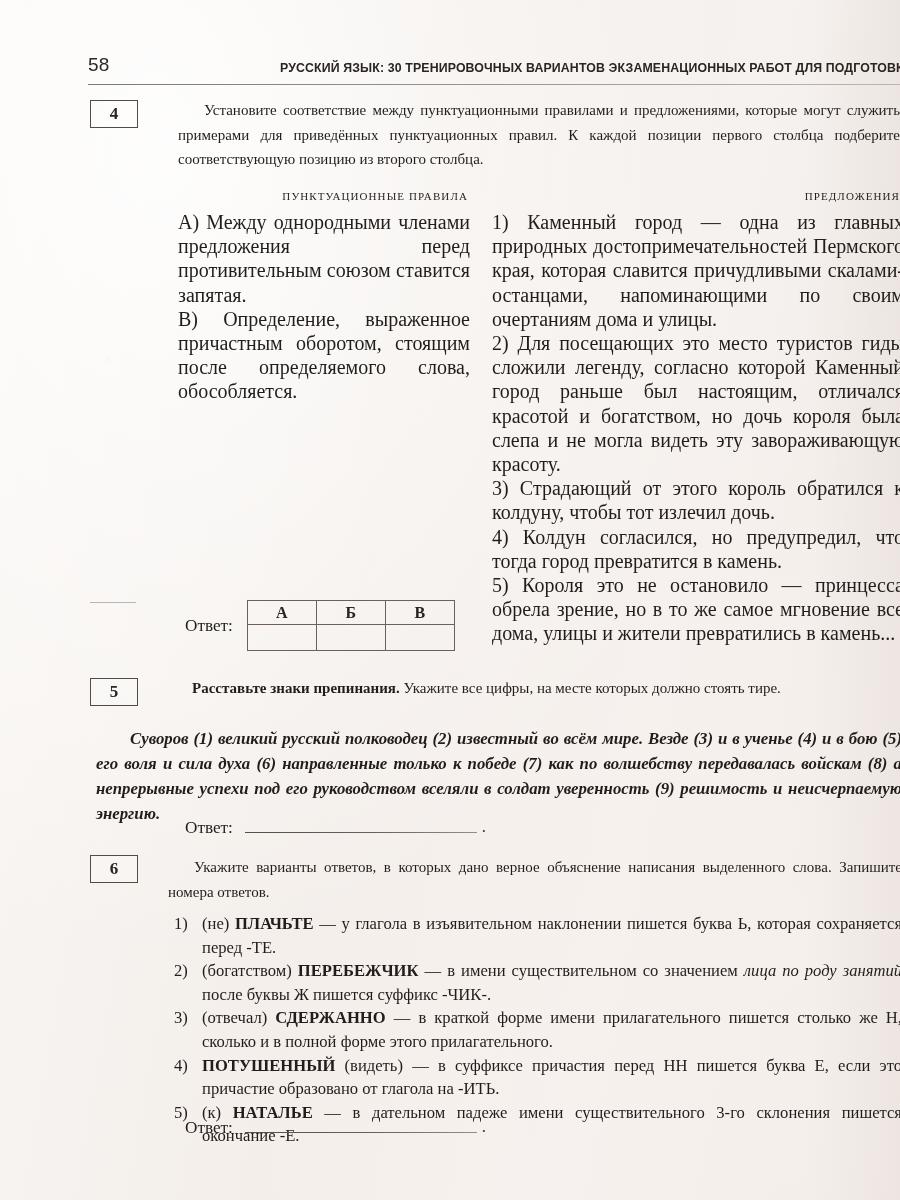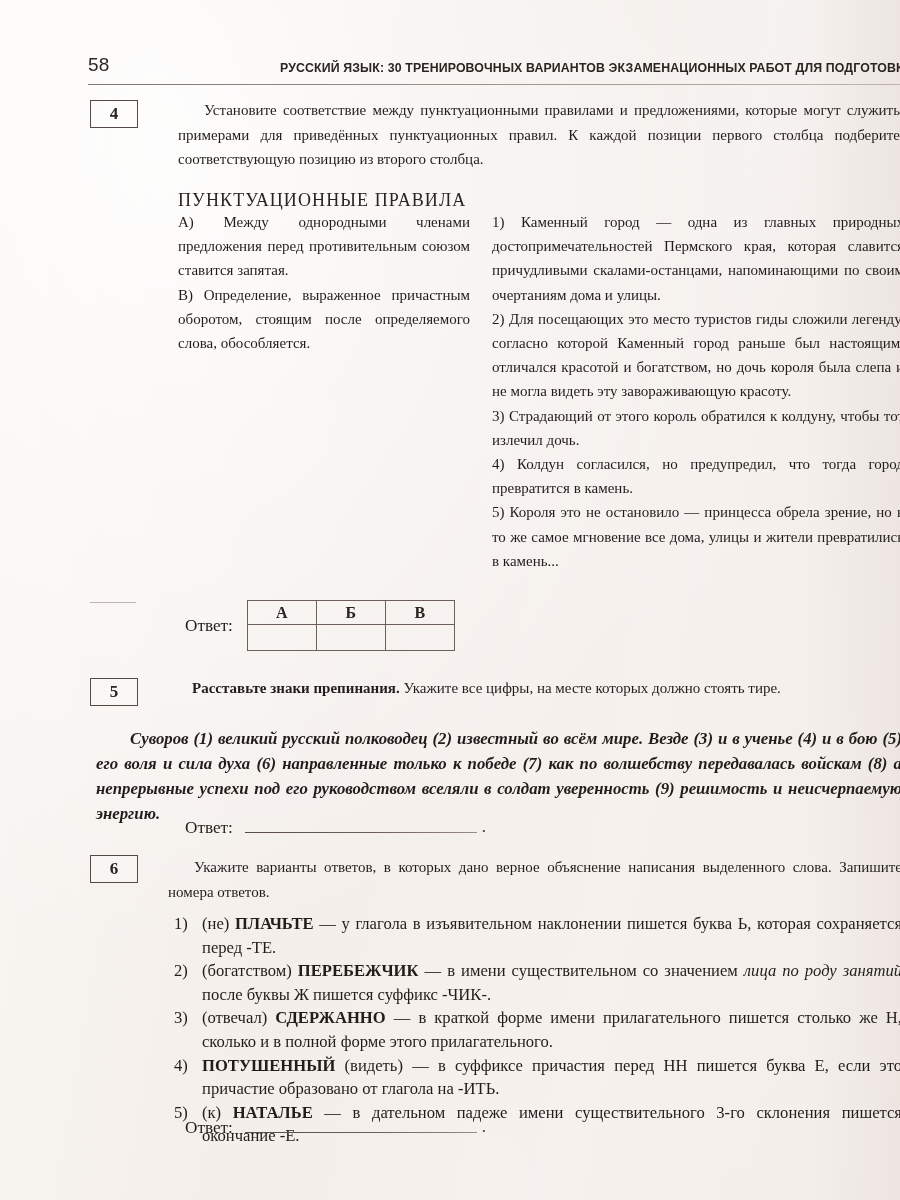--- a/index.html
+++ b/index.html
@@ -129,29 +129,29 @@
     font-size: 15px;
     line-height: 24.6px;
     text-align: justify;
     color: #221d1b;
   }
   .tb p { margin: 0; }
   .indent { text-indent: 26px; }
 
   .colhead {
     position: absolute;
-    font-size: 18px;
+    font-size: 11px;
     letter-spacing: 1.1px;
     color: #2a2421;
-    text-align: left;
+    text-align: right;
   }
 
   .col {
     position: absolute;
-    font-size: 15px;
+    font-size: 20px;
     line-height: 24.2px;
     text-align: justify;
     color: #221d1b;
   }
   .col p { margin: 0; }
 
   
   .answer-row {
     position: absolute;
     display: flex;
@@ -241,20 +241,21 @@
 
     <div class="tasknum" style="left:90px; top:100px;">
       <span>4</span>
     </div>
 
     <div class="tb indent" style="left:178px; top:98px; width:722px;">
       <p>Установите соответствие между пунктуационными правилами и предложениями, которые могут служить примерами для приведённых пунктуационных правил. К каждой позиции первого столбца подберите соответствующую позицию из второго столбца.</p>
     </div>
 
     <div class="colhead" style="left:178px; top:190px; width:290px;">ПУНКТУАЦИОННЫЕ ПРАВИЛА</div>
+    <div class="colhead" style="left:492px; top:190px; width:408px;">ПРЕДЛОЖЕНИЯ</div>
 
     <div class="col" style="left:178px; top:210px; width:292px;">
       <p>А) Между однородными членами предложения перед противительным союзом ставится запятая.</p>
       <p>В) Определение, выраженное причастным оборотом, стоящим после определяемого слова, обособляется.</p>
     </div>
 
     <div class="col" style="left:492px; top:210px; width:412px;">
       <p>1) Каменный город — одна из главных природных достопримечательностей Пермского края, которая славится причудливыми скалами-останцами, напоминающими по своим очертаниям дома и улицы.</p>
       <p>2) Для посещающих это место туристов гиды сложили легенду, согласно которой Каменный город раньше был настоящим, отличался красотой и богатством, но дочь короля была слепа и не могла видеть эту завораживающую красоту.</p>
       <p>3) Страдающий от этого король обратился к колдуну, чтобы тот излечил дочь.</p>

